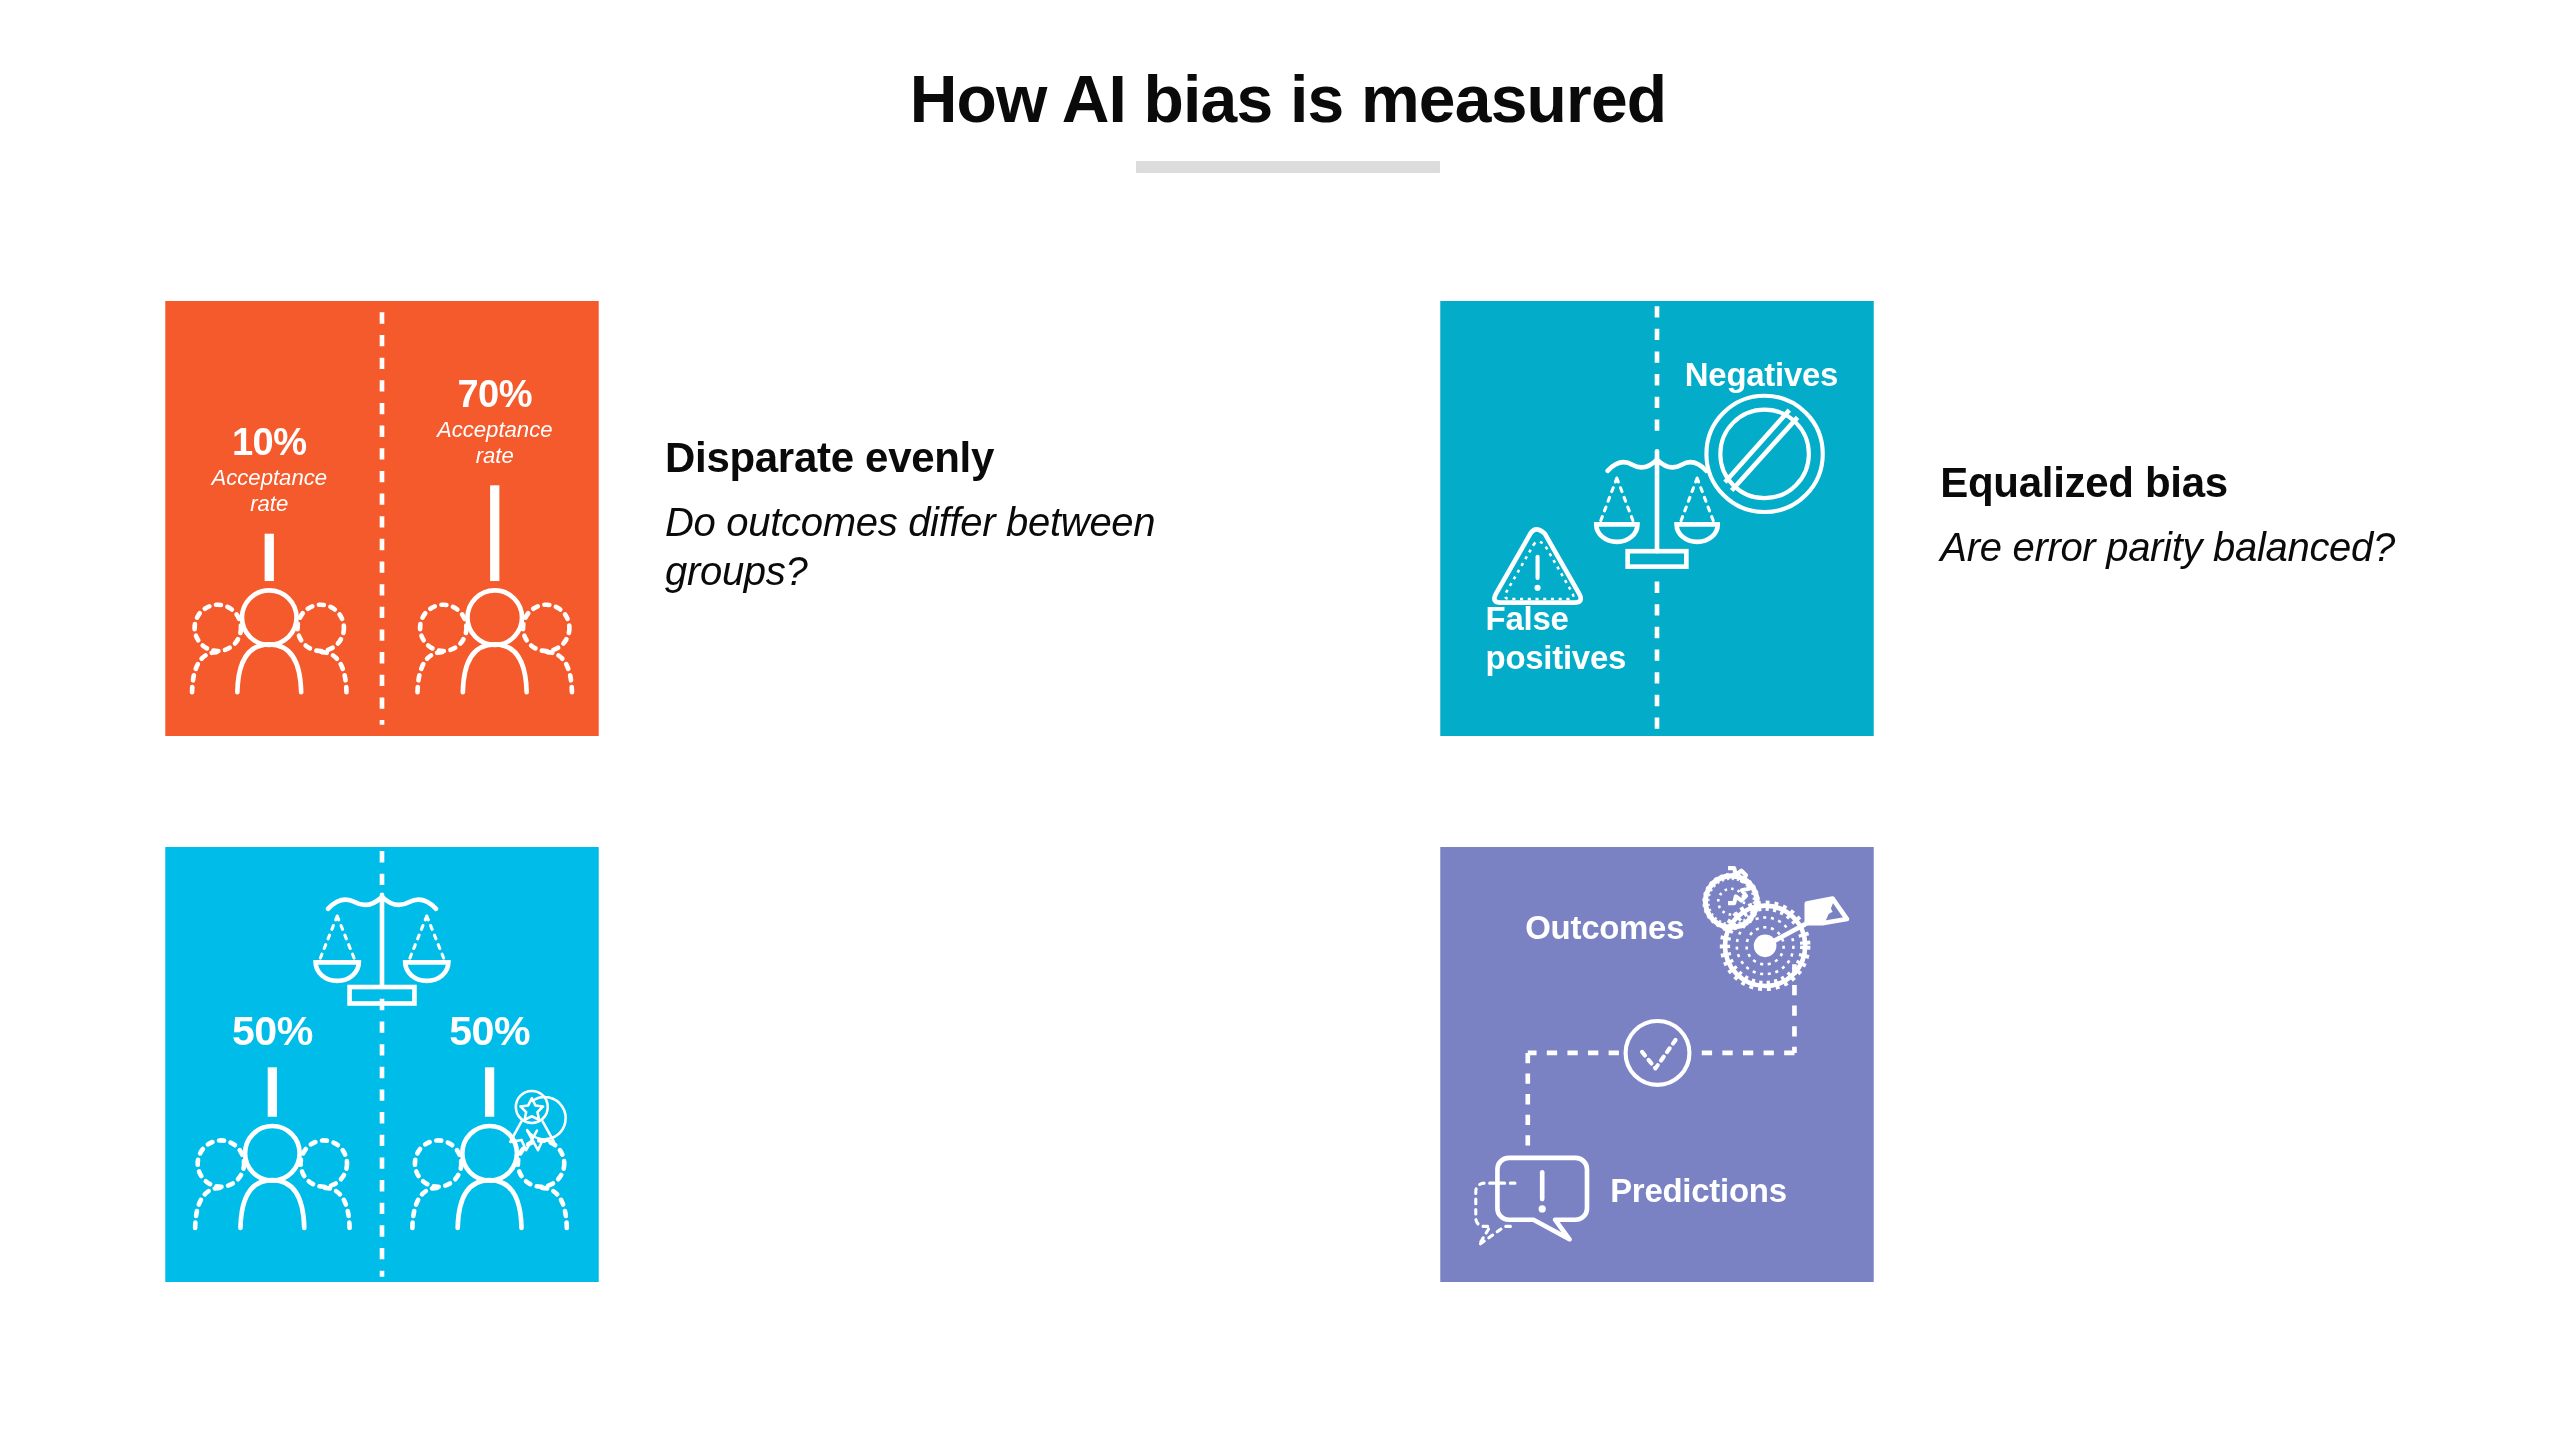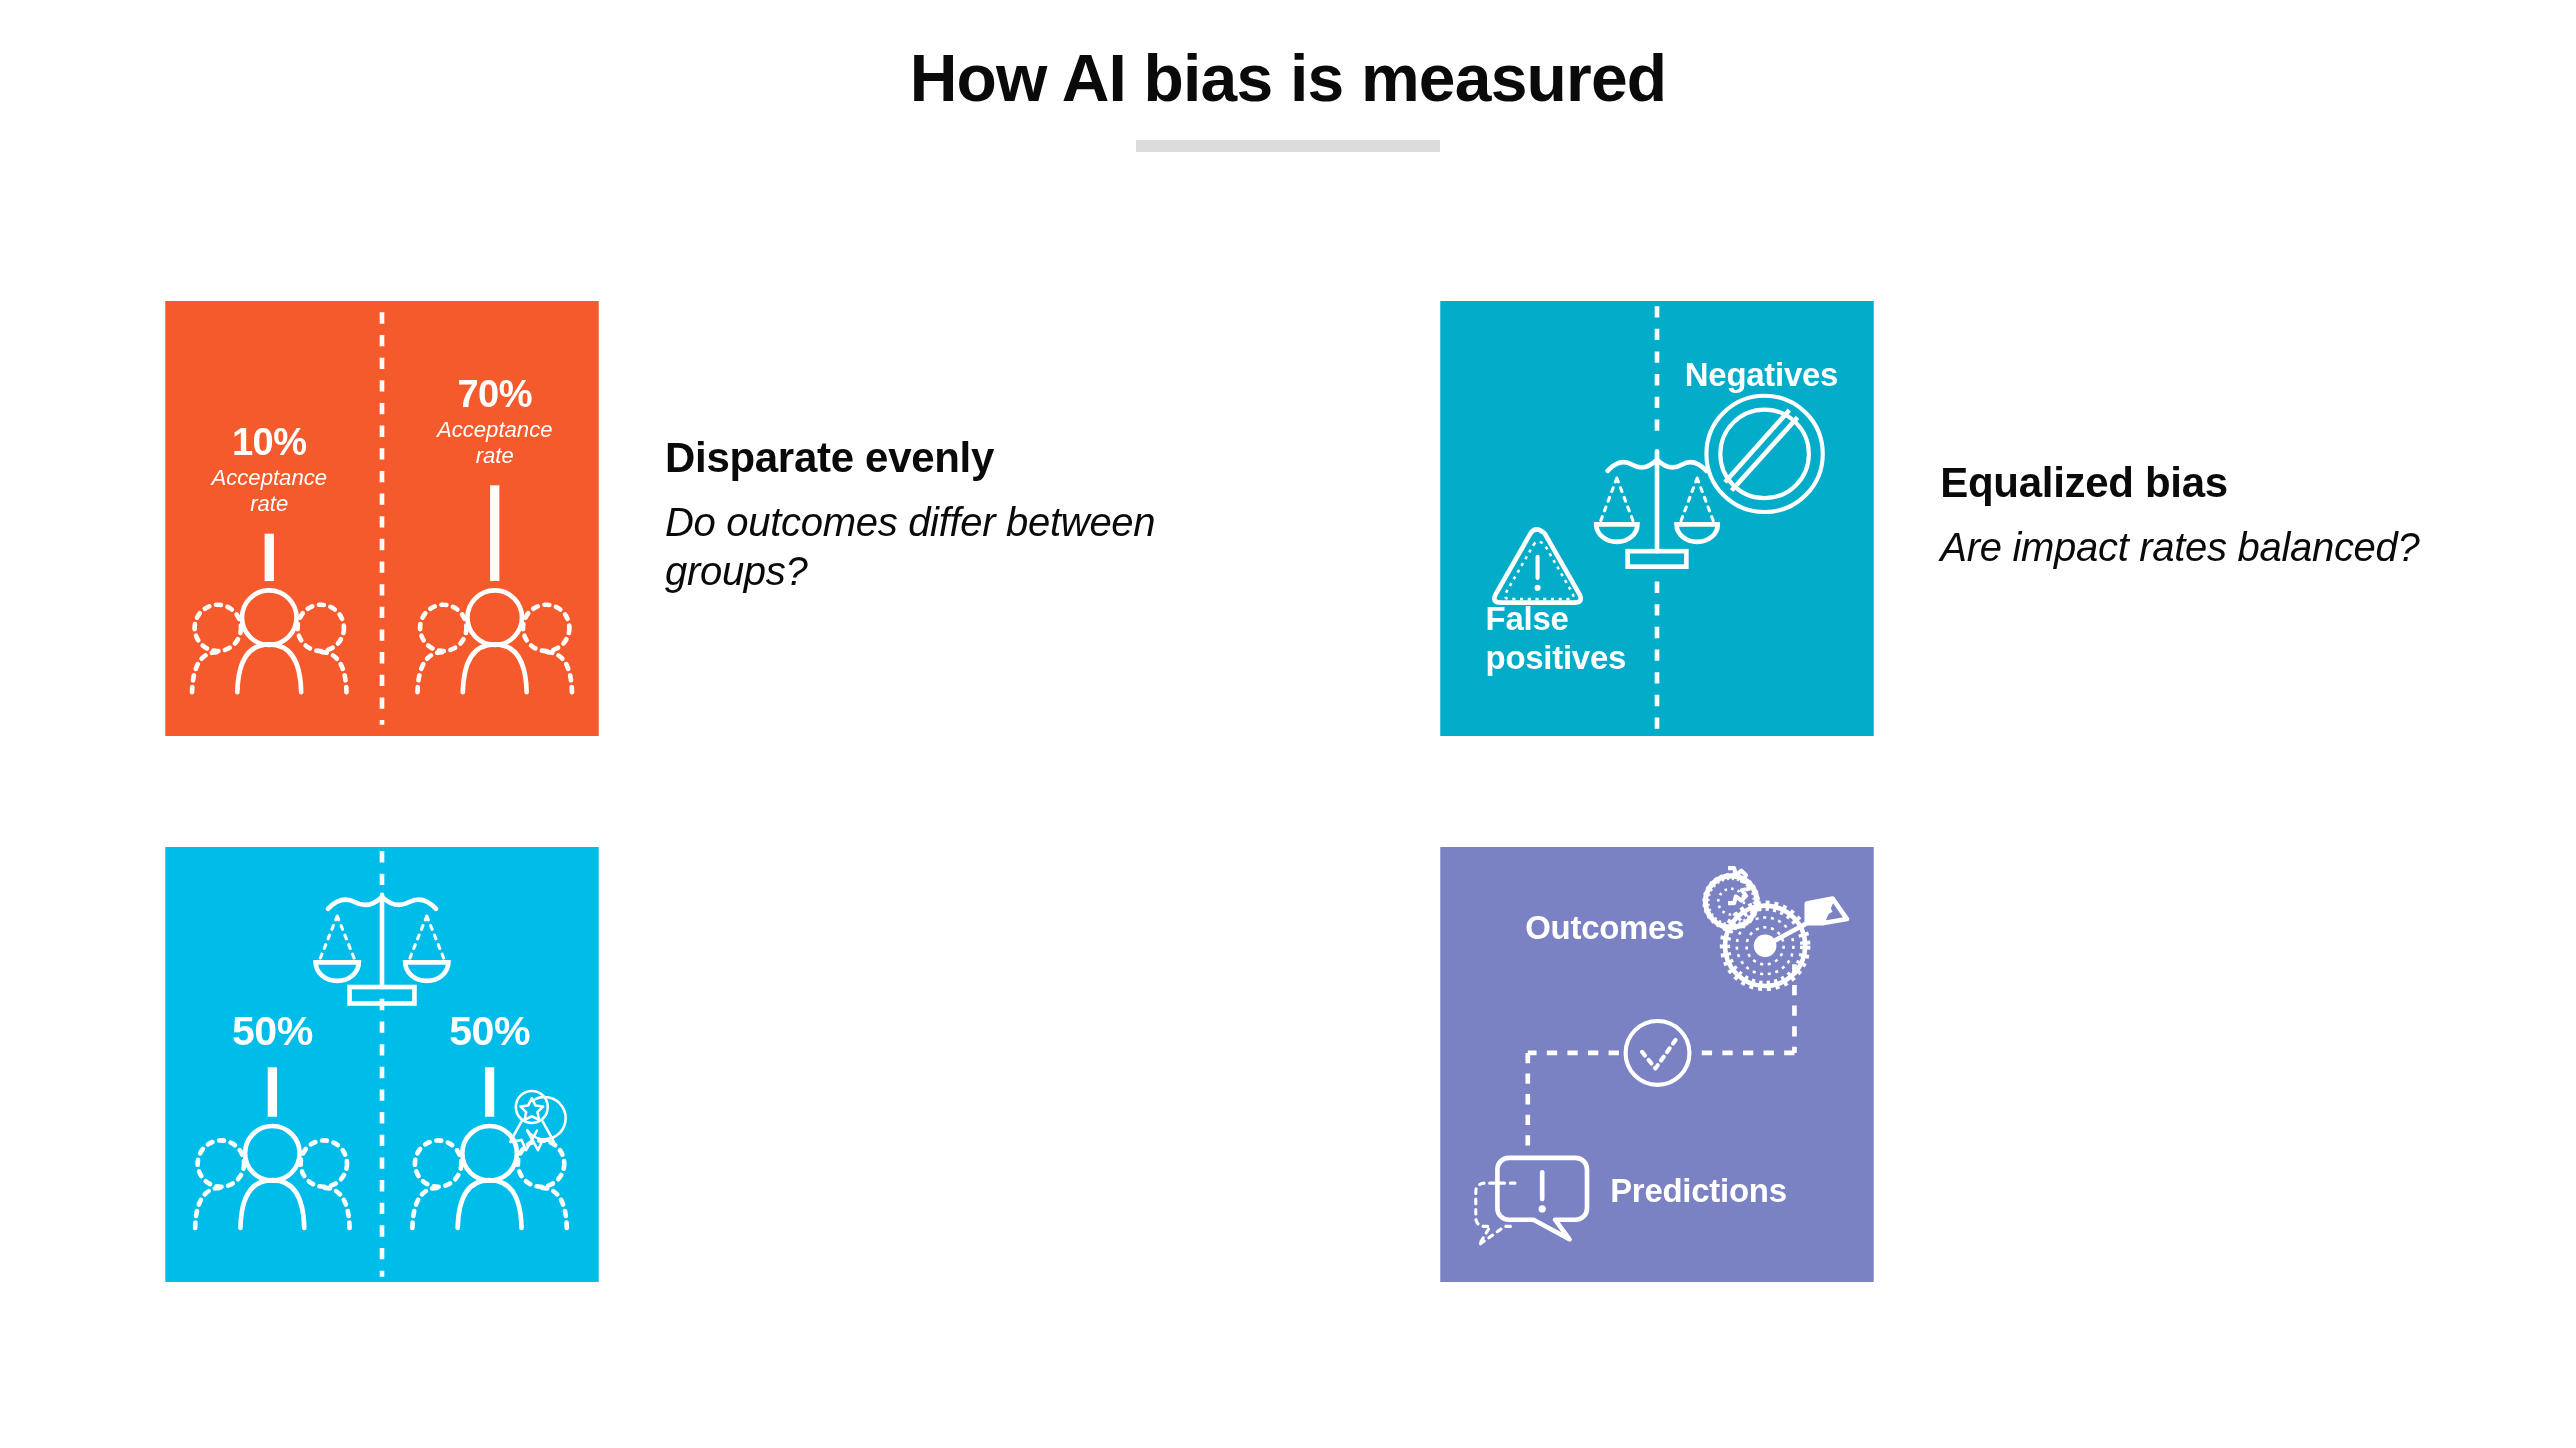--- a/index.html
+++ b/index.html
@@ -11,21 +11,21 @@
     position:relative;
   }
 
   
   .header{
     position:absolute;left:0;top:0;width:2576px;
     text-align:center;
   }
   .page-title{
     margin:0;
-    padding-top:44px;
+    padding-top:65px;
     font-size:66px;
     font-weight:bold;
     letter-spacing:-0.8px;
     color:#0a0a0a;
     line-height:1.05;
   }
   .title-rule{
     width:304px;height:11.3px;
     background:#dcdcdc;
     margin:27px auto 0 auto;
@@ -155,21 +155,21 @@
             <line x1="189" y1="497" x2="189" y2="538" stroke-width="8" stroke-linecap="round"></line>
             <circle cx="189" cy="557" r="6" fill="#fff" stroke="none"></circle>
           </g>
 
           <text x="88" y="640" fill="#fff" font-family="Liberation Sans, sans-serif" font-size="64" font-weight="bold" letter-spacing="-0.5">False</text>
           <text x="88" y="715" fill="#fff" font-family="Liberation Sans, sans-serif" font-size="64" font-weight="bold" letter-spacing="-0.5">positives</text>
         </svg>
       </div>
       <div class="copy">
         <div class="copy-title">Equalized bias</div>
-        <div class="copy-sub">Are impact rates balanced?</div>
+        <div class="copy-sub">Are error parity balanced?</div>
       </div>
     </div>
   </div>
 
   <div class="row row-2">
 
     <div class="cell cell-left">
       <div class="panel">
         <svg viewBox="0 0 842 845" xmlns="http://www.w3.org/2000/svg">
           <rect x="0" y="0" width="842" height="845" fill="#00BCE8"></rect>

